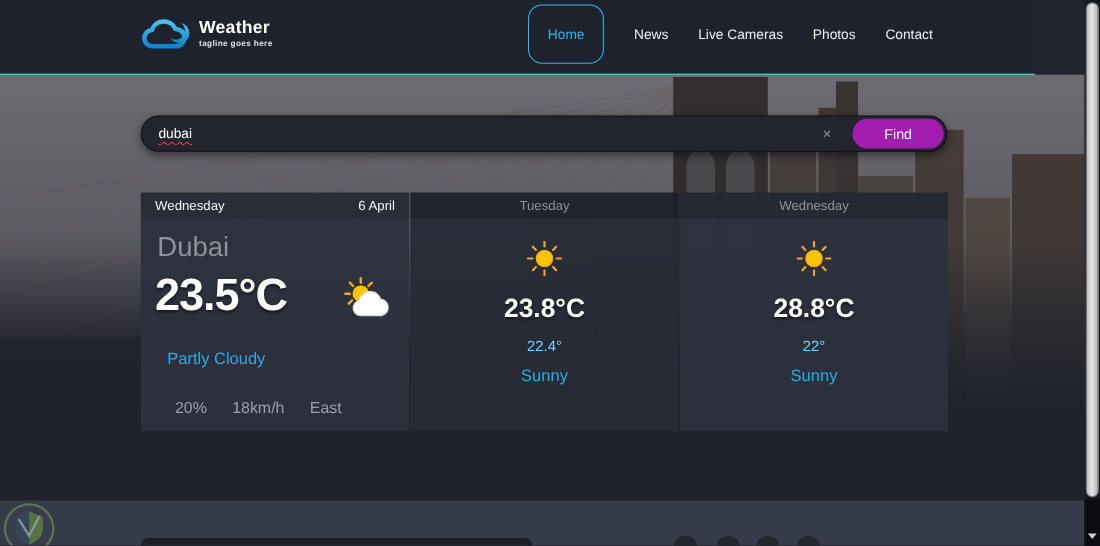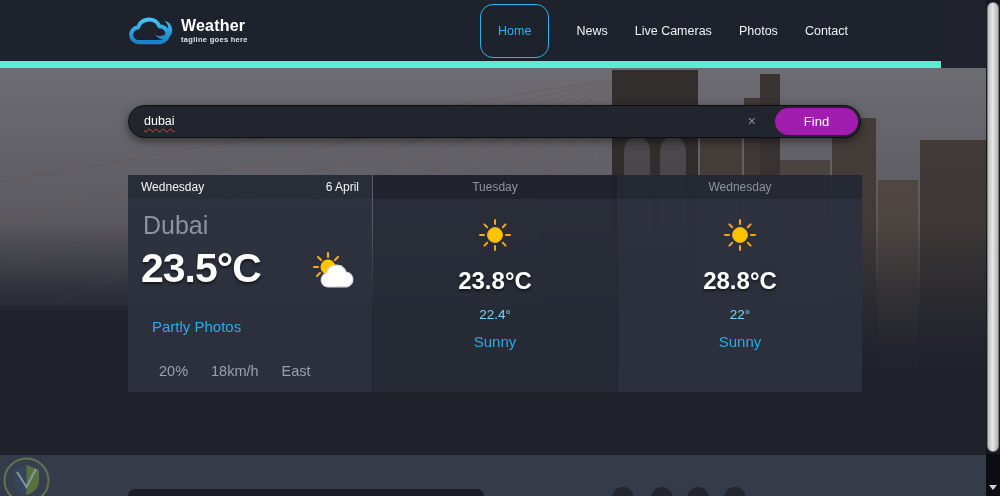--- a/index.html
+++ b/index.html
@@ -7,21 +7,21 @@
   body {
     position:relative;
     font-family:"Liberation Sans", sans-serif;
     background:#20232e;
   }
   .page { position:absolute; left:0; top:0; width:986px; height:496px; overflow:hidden; }
 
   
   .navbar {
     position:absolute; left:0; top:0; width:941px; height:68px;
-    background:#1e222c; border-bottom:7px solid #5eead4; z-index:30;
+    background:#1e222c; border-bottom:1px solid #5eead4; z-index:30;
   }
   .logo { position:absolute; left:128px; top:14px; display:flex; align-items:center; cursor:pointer; }
   .logo-text { margin-left:5px; }
   .logo-name { color:#ffffff; font-size:16px; font-weight:bold; letter-spacing:.2px; line-height:16px; }
   .logo-tagline { color:#dfe3e9; font-size:7.5px; font-weight:bold; letter-spacing:.3px; margin-top:1px; }
   .nav { position:absolute; left:480px; top:18px; width:368px; height:26px;
          display:flex; align-items:center; justify-content:space-between; }
   .nav-item { color:#eef0f3; font-size:12.5px; cursor:pointer; white-space:nowrap; }
   .nav-item.active {
     color:#2cb4ec; border:1px solid #2cb4ec; border-radius:13px; padding:19px 17px;
@@ -225,21 +225,21 @@
             <line x1="16" y1="2" x2="16" y2="6"></line>
             <line x1="6" y1="6" x2="9" y2="9"></line>
             <line x1="2" y1="16" x2="6" y2="16"></line>
             <line x1="5" y1="25" x2="8" y2="22"></line>
             <line x1="26" y1="6" x2="23" y2="9"></line>
             <line x1="29" y1="15" x2="25" y2="15"></line>
           </g>
           <circle cx="16" cy="16" r="7.5" fill="#ffc400"></circle>
           <path d="M16,36 a7,7 0 0 1 -1.5,-13.8 a10,9.5 0 0 1 19.5,-1.2 a7.5,7.5 0 0 1 1,14.8 z" fill="#ffffff" stroke="#d9dde2" stroke-width="1.2"></path>
         </svg>
-        <div class="condition-big">Partly Photos</div>
+        <div class="condition-big">Partly Cloudy</div>
         <div class="stats">
           <span>20%</span>
           <span>18km/h</span>
           <span>East</span>
         </div>
       </div>
     </div>
 
     <div class="card tue">
       <div class="card-header center">

